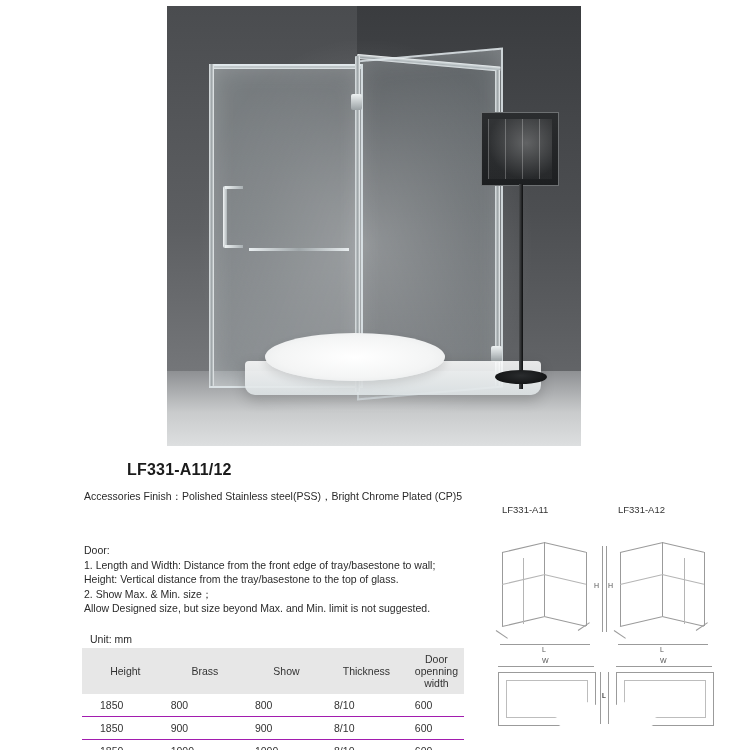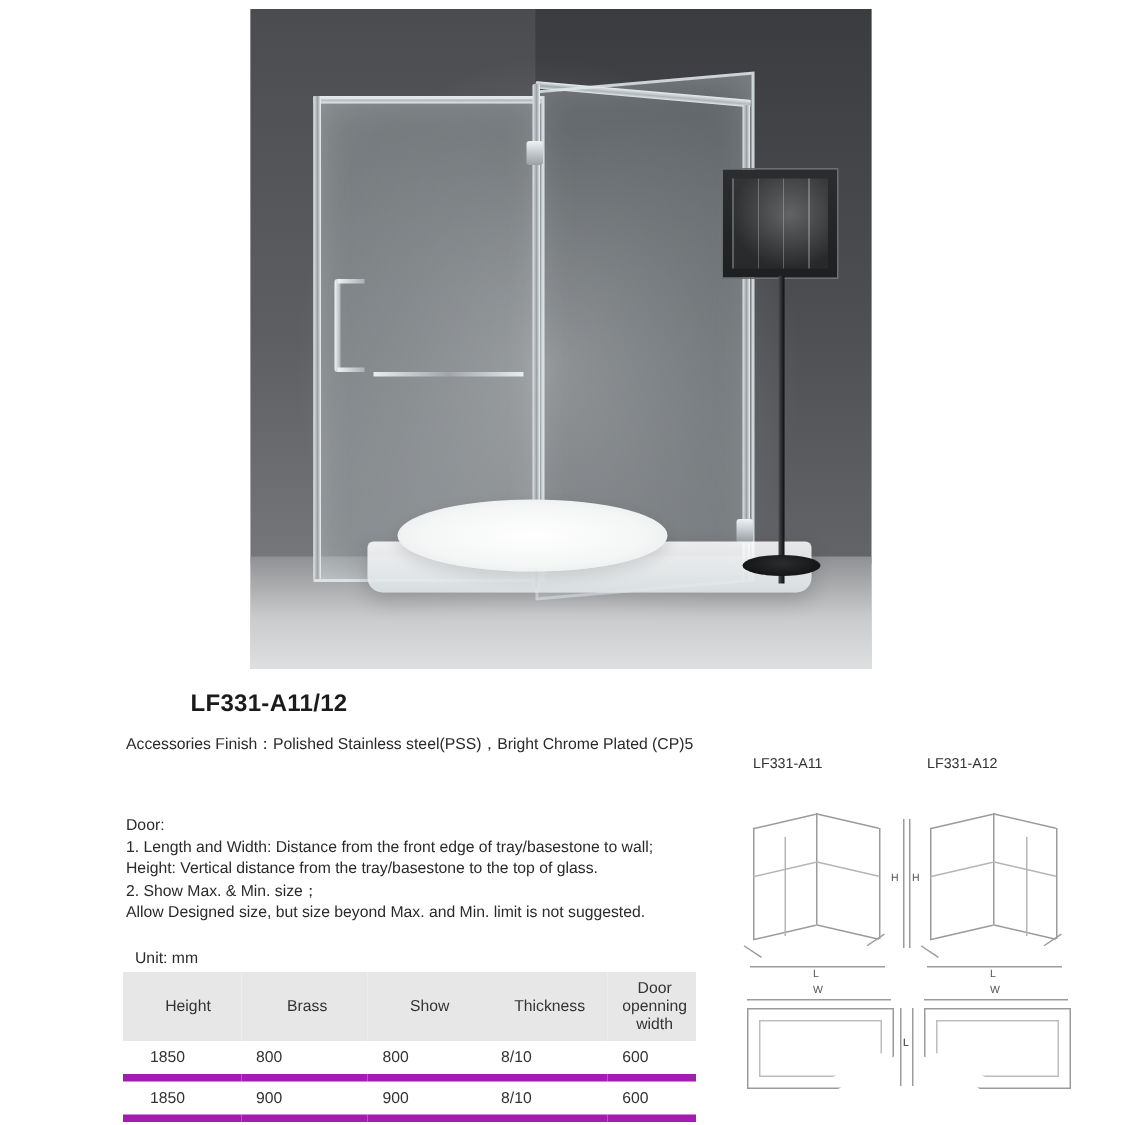--- a/index.html
+++ b/index.html
@@ -182,21 +182,21 @@
   .spec-table th {
     background: #e7e7e7;
     color: #333;
     font-weight: normal;
     text-align: center;
     padding: 5px 6px 5px 10px;
     border: none;
   }
   .spec-table td {
     padding: 5px 6px 5px 10px;
-    border-bottom: 5px solid #a21caf;
+    border-bottom: 1px solid #a21caf;
     color: #333;
     text-align: left;
   }
   .spec-table td.col-h { padding-left: 18px; }
   .spec-table th.col-h { padding-left: 14px; }
 
   
   .diagrams {
     position: absolute;
     left: 490px; top: 498px;

